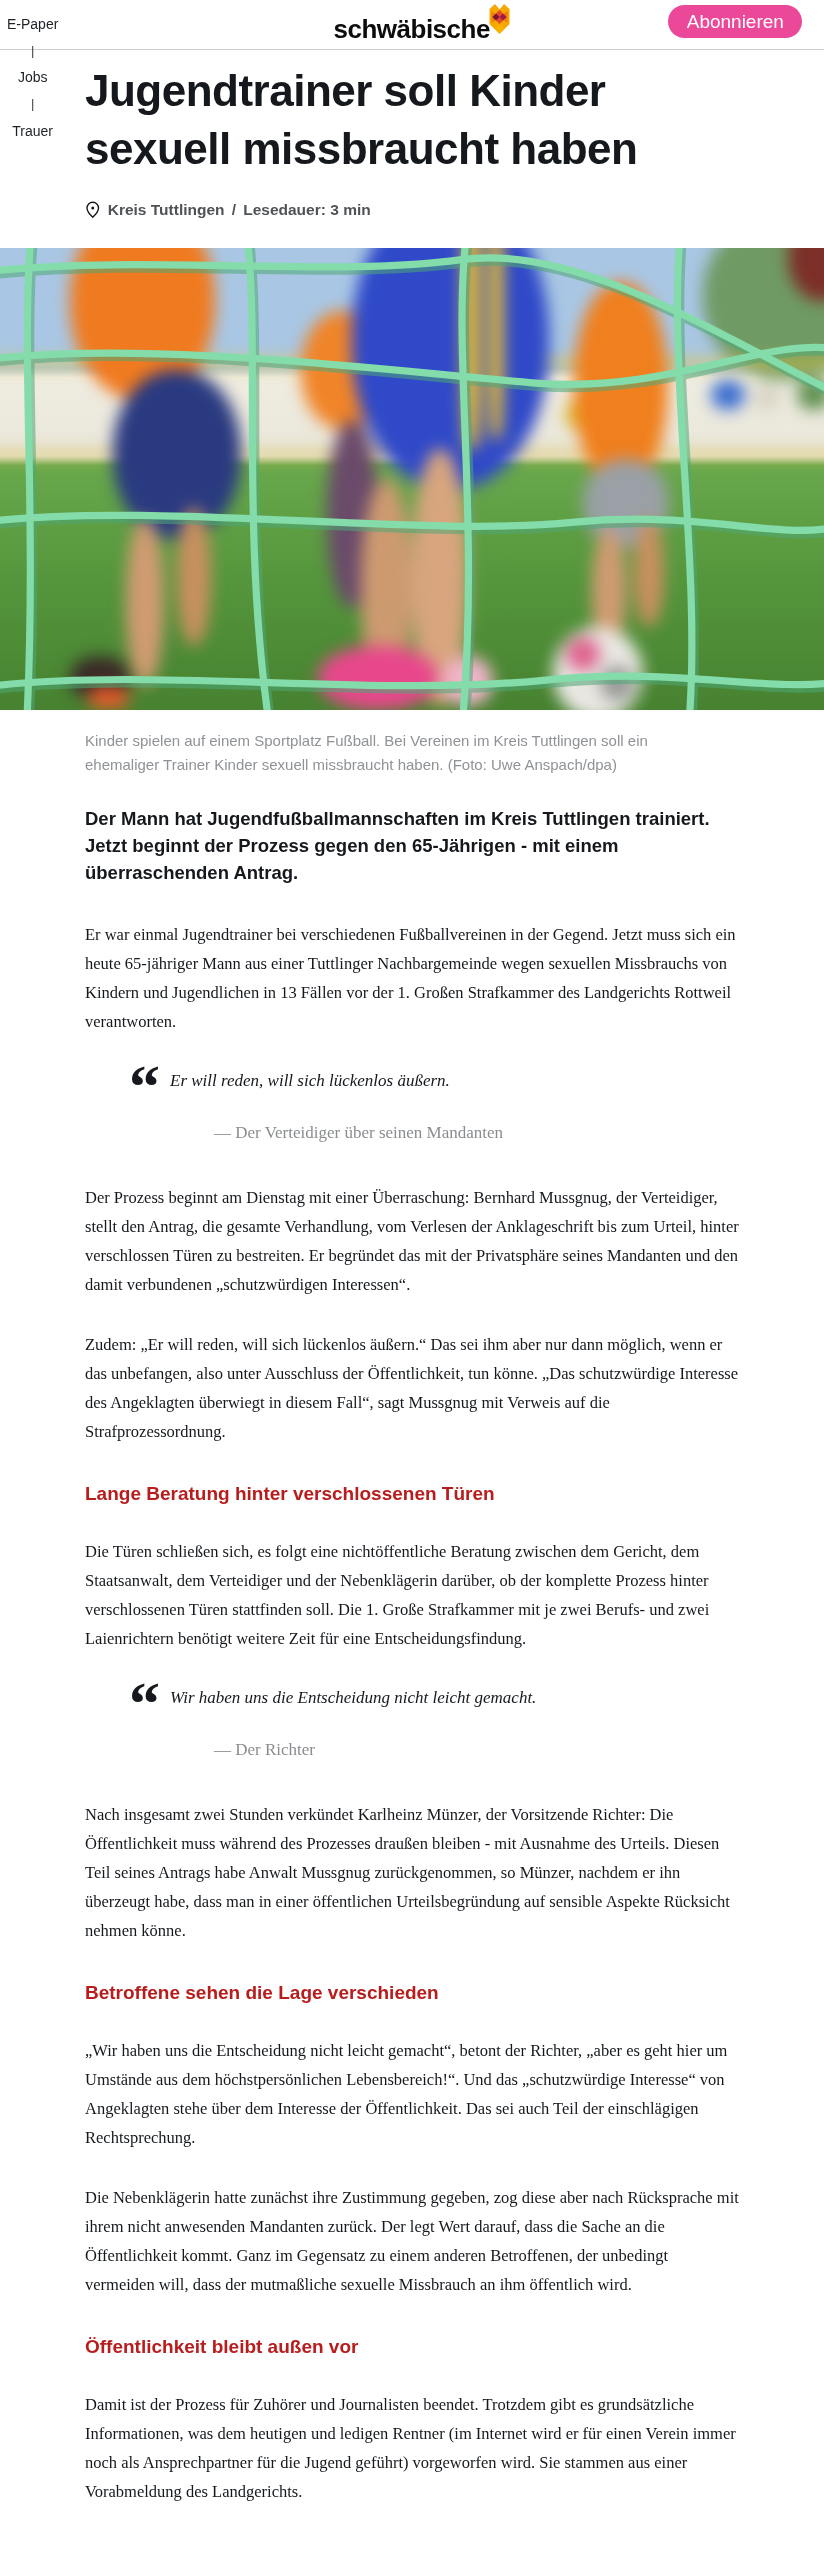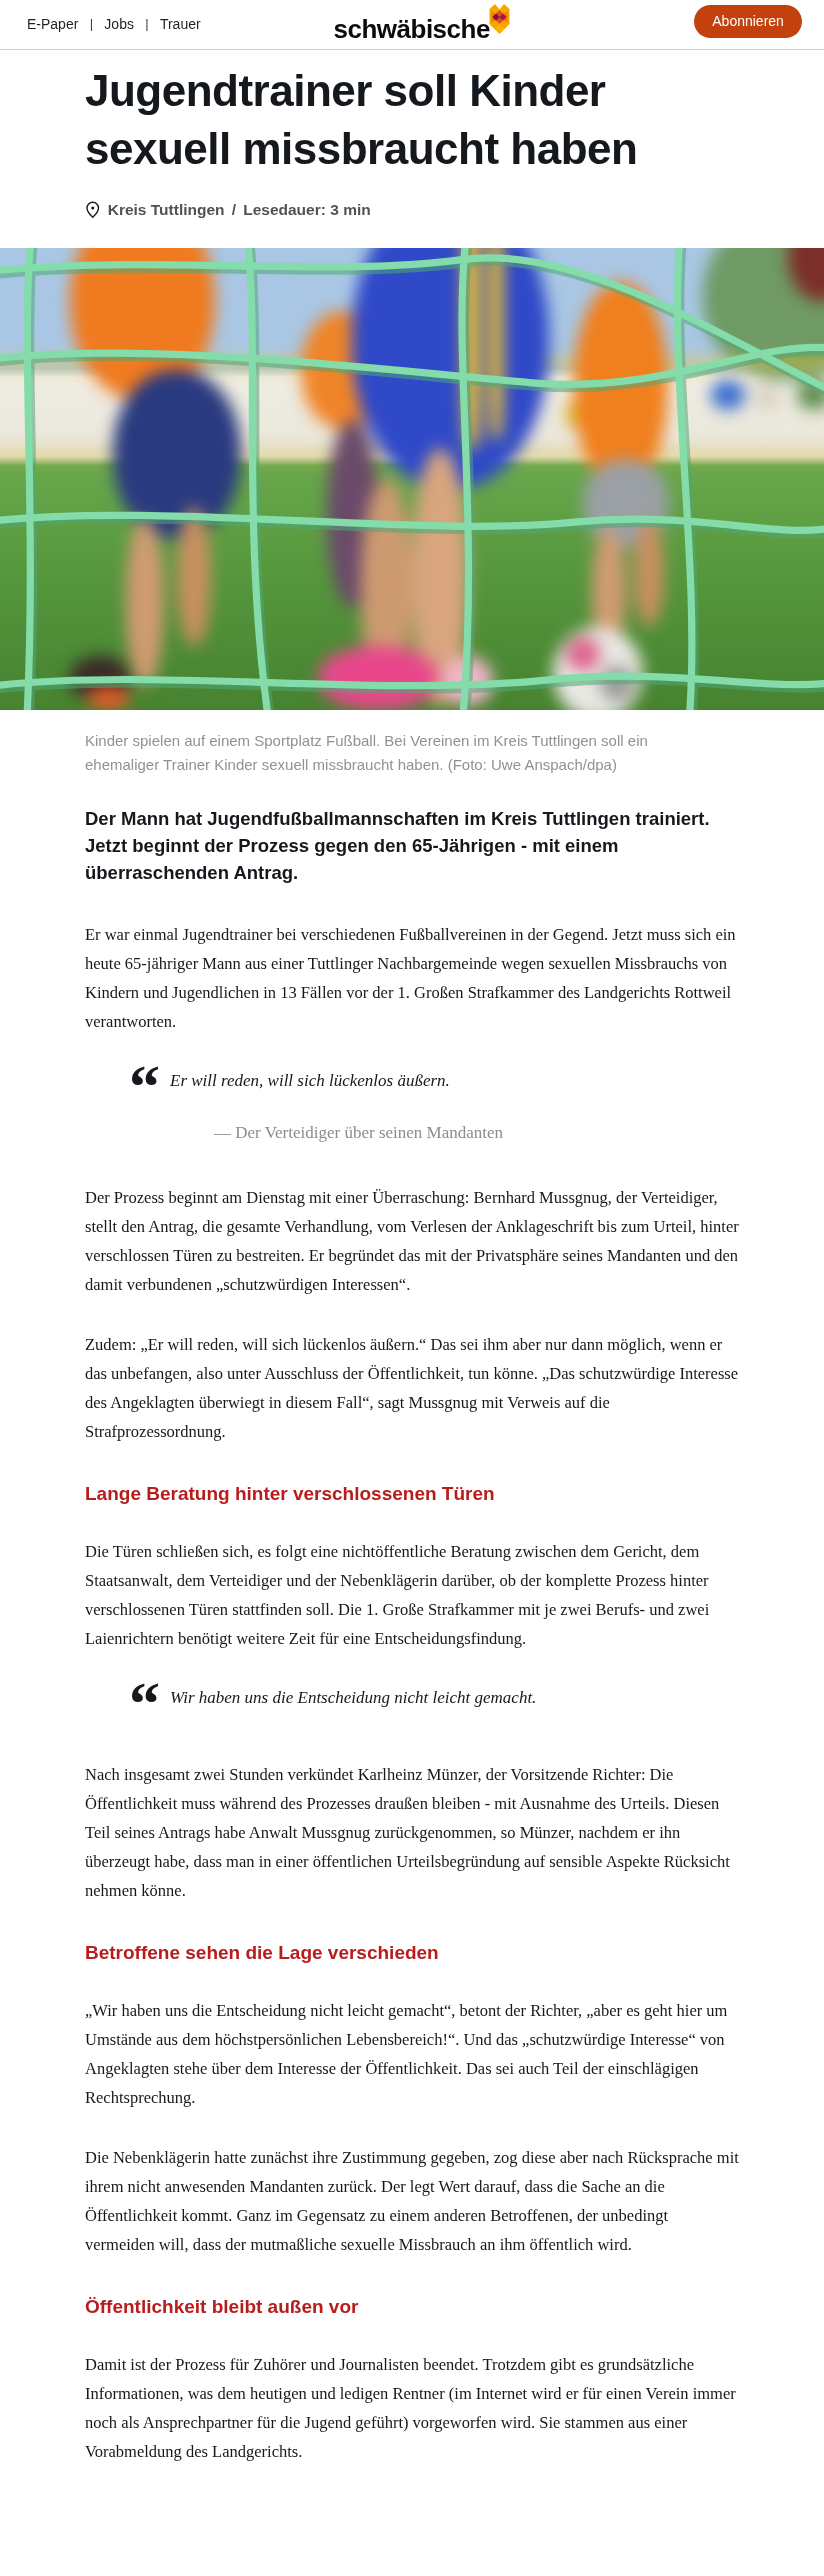--- a/index.html
+++ b/index.html
@@ -12,42 +12,42 @@
     color: #15191d;
   }
 
   
   .topbar {
     position: relative;
     height: 50px;
     border-bottom: 1px solid #cccccc;
   }
   .topbar-links {
-    position: absolute; left: 27px; top: 15.5px;
+    position: absolute; left: 7px; top: 15.5px;
     display: flex; align-items: center; gap: 11.3px;
-    font-size: 14px; color: #1d2228;
+    font-size: 14px; color: #1d2228; flex-direction: column;
   }
   .topbar-links a { color:#1d2228; text-decoration: none; cursor: pointer; }
   .tb-sep { color:#3a3f45; font-weight: 300; font-size: 13px; }
   .brand {
     position: absolute; left: 50%; top: 15.5px; transform: translateX(-53%);
     display: inline-flex; align-items: flex-start; cursor: pointer; margin-left: 16px;
   }
   .brand-word {
     font-size: 26px; font-weight: 700; letter-spacing: -0.5px; color:#0c0c0c;
     line-height: 1;
   }
   .brand-flame { margin: -12.4px 0 0 -2.1px; }
   .subscribe-btn {
     position: absolute; right: 21.6px; top: 5.2px;
     height: 33px; padding: 0 18.5px;
-    background: #c2410c; color: #ffffff;
+    background: #ec4899; color: #ffffff;
     border: none; border-radius: 16.5px;
     font-family: "Liberation Sans", sans-serif;
-    font-size: 14px; line-height: 33px; cursor: pointer;
+    font-size: 19px; line-height: 33px; cursor: pointer;
   }
 
   
   .container { padding: 0 85px; }
   .kicker {
     margin-top: 21.6px;
     color: #b5332a; font-size: 17px; font-weight: 700;
   }
   h1.headline {
     margin-top: 12.4px;
@@ -243,20 +243,21 @@
 
     <h2 class="sec">Lange Beratung hinter verschlossenen Türen</h2>
 
     <p class="body-p">Die Türen schließen sich, es folgt eine nichtöffentliche Beratung zwischen dem Gericht, dem Staatsanwalt, dem Verteidiger und der Nebenklägerin darüber, ob der komplette Prozess hinter verschlossenen Türen stattfinden soll. Die 1. Große Strafkammer mit je zwei Berufs- und zwei Laienrichtern benötigt weitere Zeit für eine Entscheidungsfindung.</p>
 
     <figure class="pullquote">
       <div class="pq-row">
         <span class="pq-mark">“</span>
         <blockquote>Wir haben uns die Entscheidung nicht leicht gemacht.</blockquote>
       </div>
+      <figcaption>— Der Richter</figcaption>
     </figure>
 
     <p class="body-p">Nach insgesamt zwei Stunden verkündet Karlheinz Münzer, der Vorsitzende Richter: Die Öffentlichkeit muss während des Prozesses draußen bleiben - mit Ausnahme des Urteils. Diesen Teil seines Antrags habe Anwalt Mussgnug zurückgenommen, so Münzer, nachdem er ihn überzeugt habe, dass man in einer öffentlichen Urteilsbegründung auf sensible Aspekte Rücksicht nehmen könne.</p>
 
     <h2 class="sec">Betroffene sehen die Lage verschieden</h2>
 
     <p class="body-p">„Wir haben uns die Entscheidung nicht leicht gemacht“, betont der Richter, „aber es geht hier um Umstände aus dem höchstpersönlichen Lebensbereich!“. Und das „schutzwürdige Interesse“ von Angeklagten stehe über dem Interesse der Öffentlichkeit. Das sei auch Teil der einschlägigen Rechtsprechung.</p>
     <p class="body-p">Die Nebenklägerin hatte zunächst ihre Zustimmung gegeben, zog diese aber nach Rücksprache mit ihrem nicht anwesenden Mandanten zurück. Der legt Wert darauf, dass die Sache an die Öffentlichkeit kommt. Ganz im Gegensatz zu einem anderen Betroffenen, der unbedingt vermeiden will, dass der mutmaßliche sexuelle Missbrauch an ihm öffentlich wird.</p>
 
     <h2 class="sec">Öffentlichkeit bleibt außen vor</h2>

